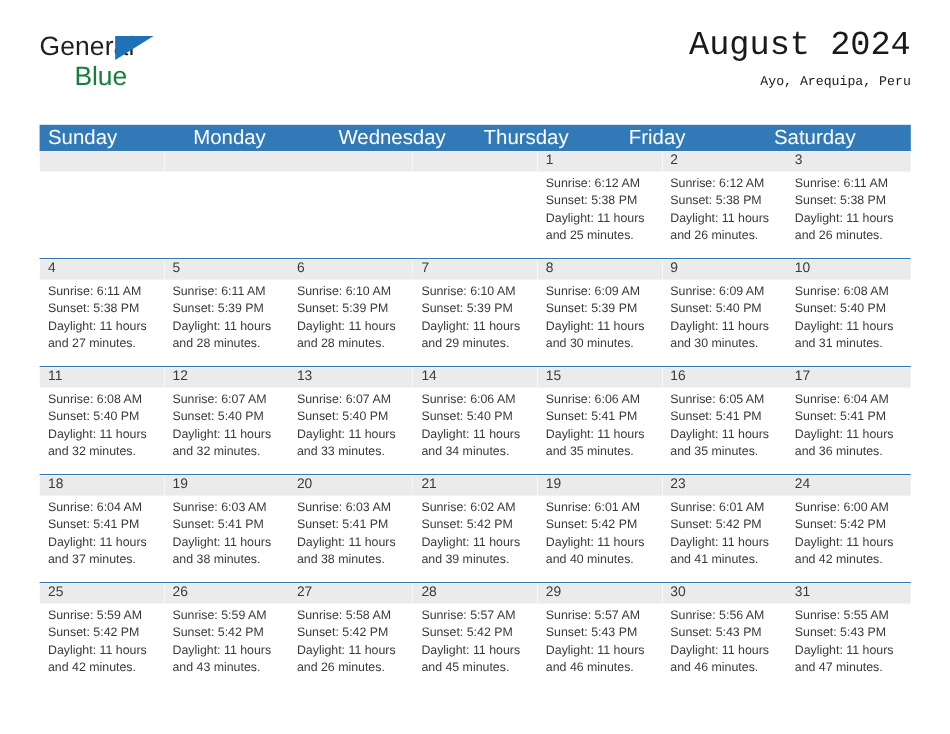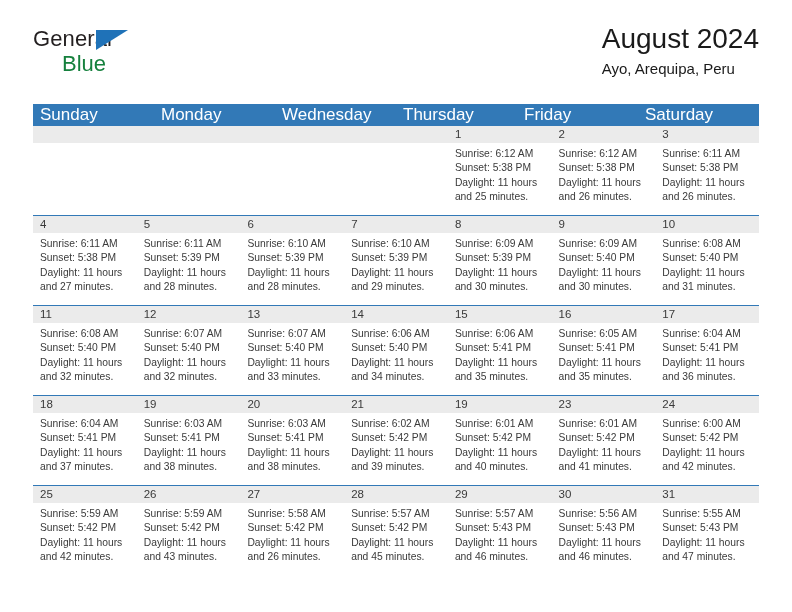--- a/index.html
+++ b/index.html
@@ -63,30 +63,32 @@
     font-size: 22px;
     color: #15803d;
     padding-left: 29px;
     margin-top: 1px;
   }
 
   .title-wrap {
     position: absolute;
     right: 0;
     top: 22px;
+    text-align: right;
+    font-family: Liberation Mono, monospace;
   }
   .cal-title {
     font-size: 28px;
     font-weight: normal;
     color: #1a1a1a;
     line-height: 34px;
     white-space: nowrap;
   }
   .cal-subtitle {
-    font-size: 15px;
+    font-size: 11px;
     color: #1a1a1a;
     line-height: 20px;
     margin-top: 3px;
     white-space: nowrap;
   }
 
   
   .calendar {
     position: absolute;
     left: 33px;

